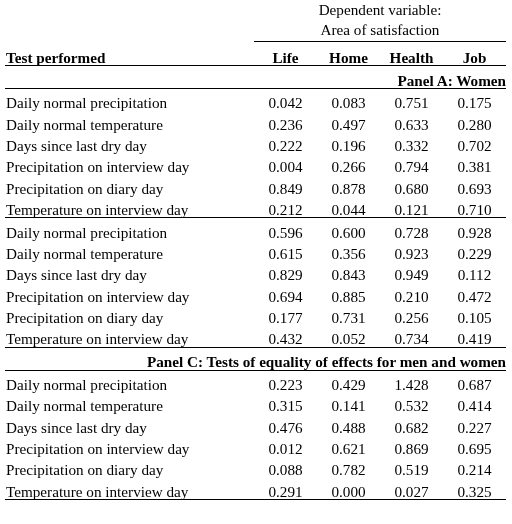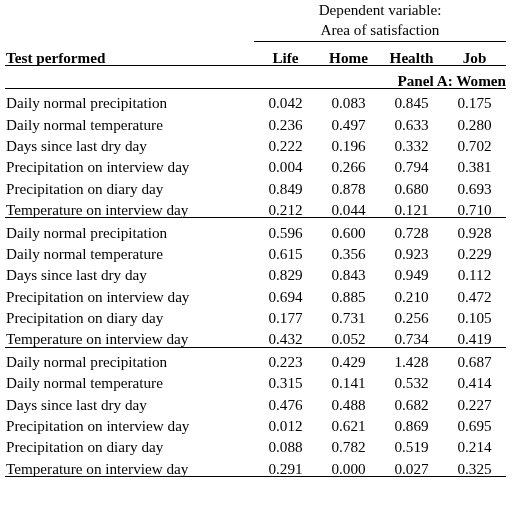--- a/index.html
+++ b/index.html
@@ -114,21 +114,21 @@
       </tr>
 
       <tr class="panel-head r-thick">
         <td colspan="5">Panel A: Women</td>
       </tr>
 
       <tr class="r-thin">
         <td class="lbl">Daily normal precipitation</td>
         <td class="num">0.042</td>
         <td class="num">0.083</td>
-        <td class="num">0.845</td>
+        <td class="num">0.751</td>
         <td class="num">0.175</td>
       </tr>
       <tr>
         <td class="lbl">Daily normal temperature</td>
         <td class="num">0.236</td>
         <td class="num">0.497</td>
         <td class="num">0.633</td>
         <td class="num">0.280</td>
       </tr>
       <tr>
@@ -197,20 +197,23 @@
         <td class="num">0.105</td>
       </tr>
       <tr>
         <td class="lbl">Temperature on interview day</td>
         <td class="num">0.432</td>
         <td class="num">0.052</td>
         <td class="num">0.734</td>
         <td class="num">0.419</td>
       </tr>
 
+      <tr class="panel-head r-thick">
+        <td colspan="5">Panel C: Tests of equality of effects for men and women</td>
+      </tr>
 
       <tr class="r-thin">
         <td class="lbl">Daily normal precipitation</td>
         <td class="num">0.223</td>
         <td class="num">0.429</td>
         <td class="num">1.428</td>
         <td class="num">0.687</td>
       </tr>
       <tr>
         <td class="lbl">Daily normal temperature</td>

